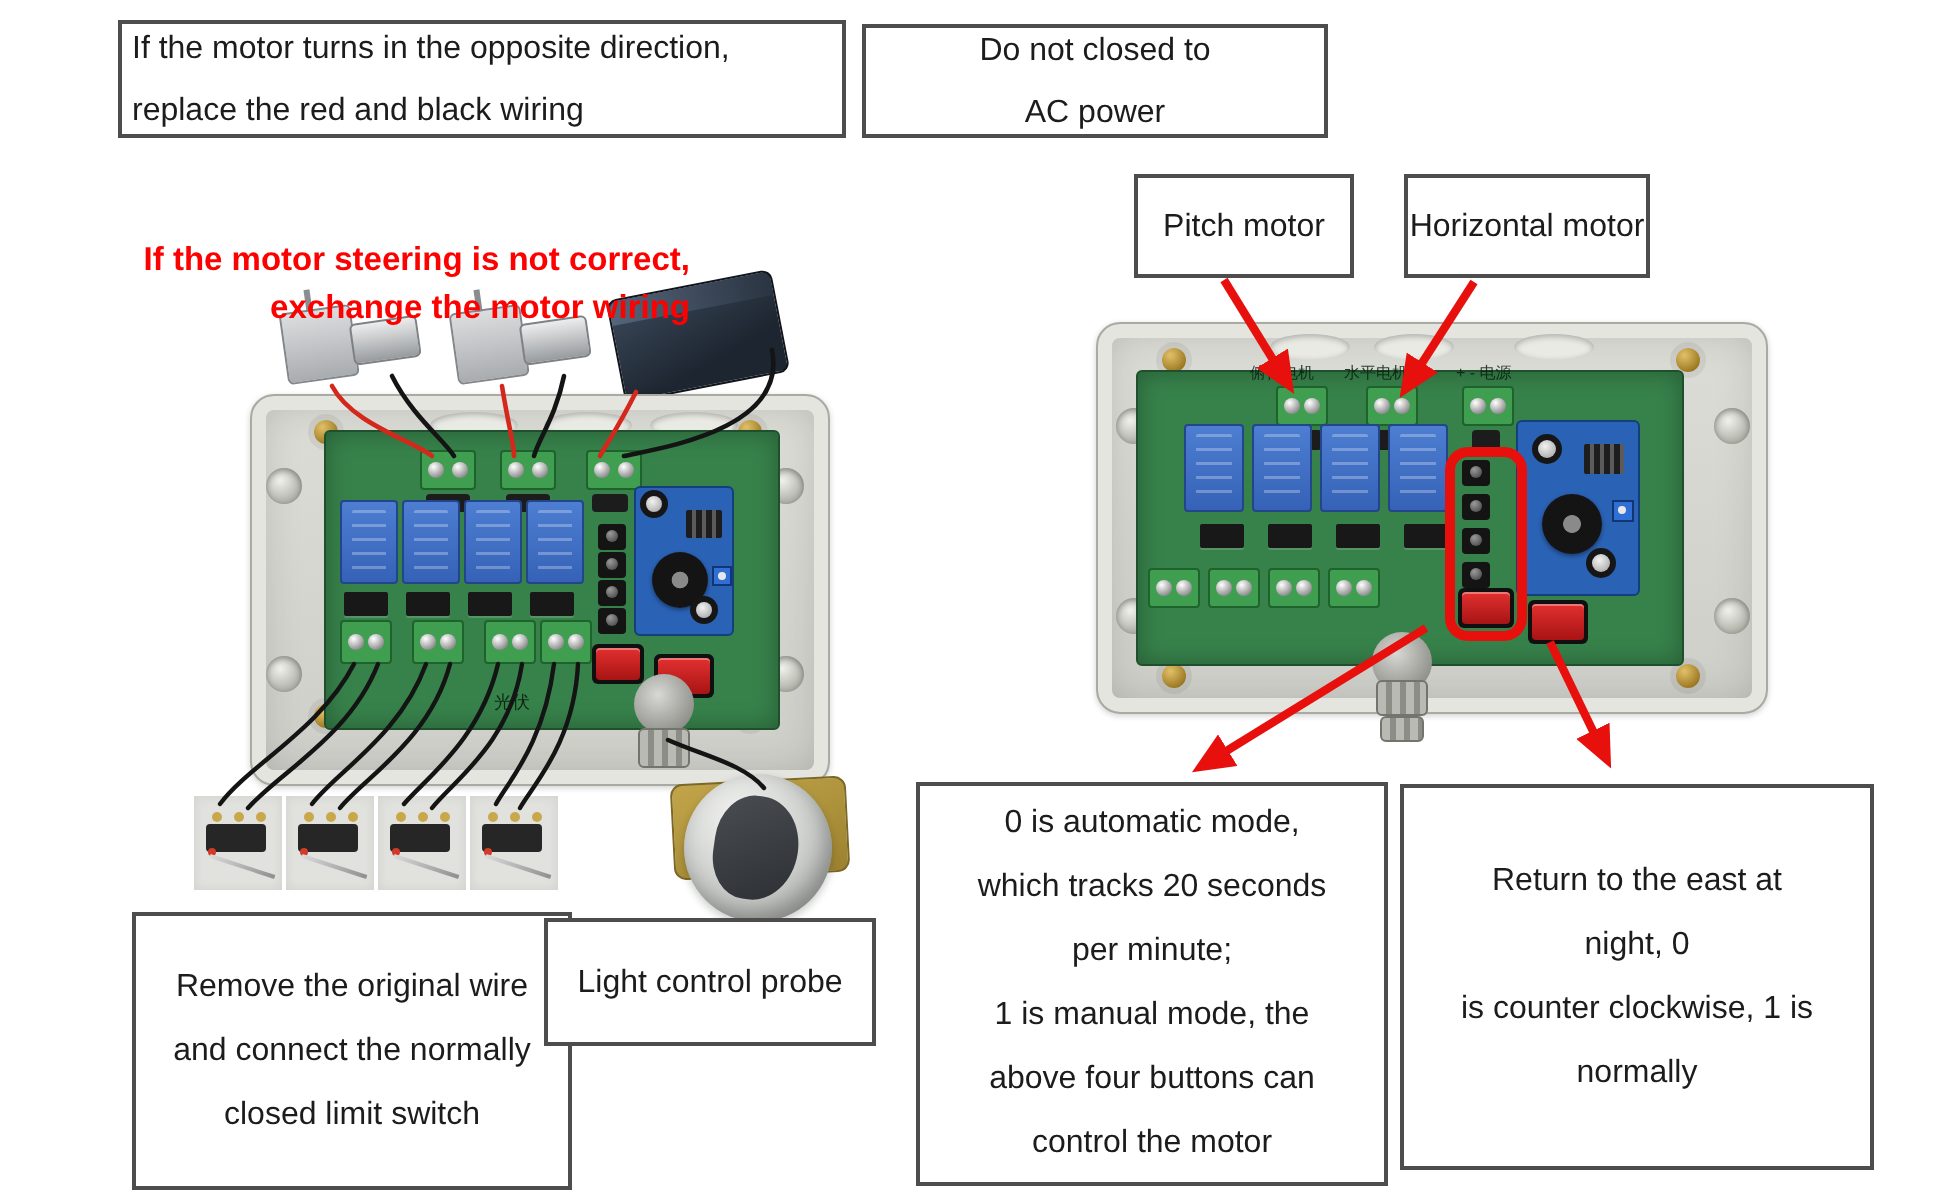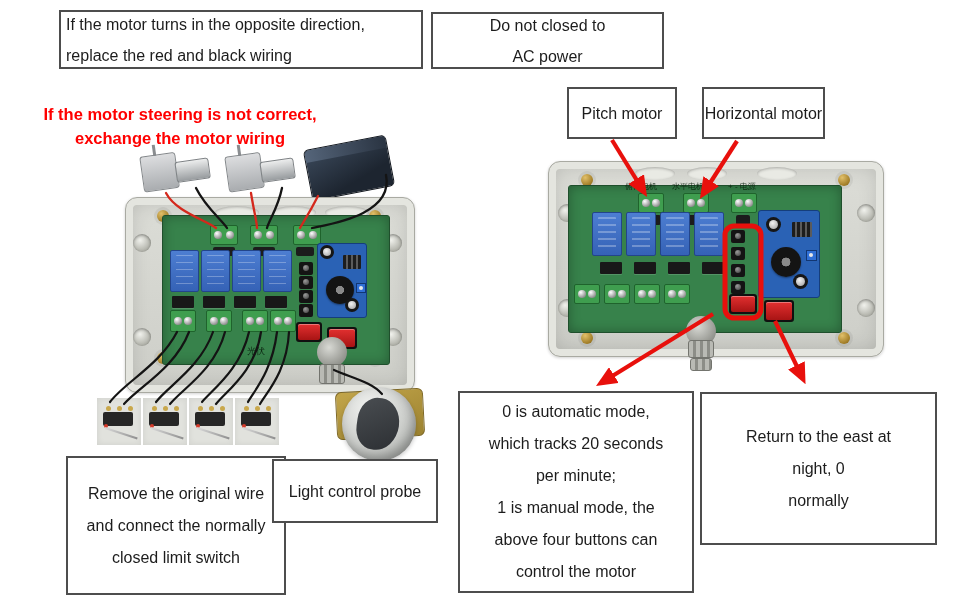--- a/index.html
+++ b/index.html
@@ -337,21 +337,21 @@
   <div class="callout" style="left:59px;top:10px;width:364px;height:59px;padding-left:5px;">
     <div class="ln">If the motor turns in the opposite direction,</div>
     <div class="ln">replace the red and black wiring</div>
   </div>
 
   <div class="callout center" style="left:431px;top:12px;width:233px;height:57px;">
     <div class="ln">Do not closed to</div>
     <div class="ln">AC power</div>
   </div>
 
-  <div class="rednote" style="left:15px;top:102px;width:330px;">
+  <div class="rednote" style="left:15px;top:118px;width:330px;text-align:right;">
     <div>If the motor steering is not correct,</div>
     <div>exchange the motor wiring</div>
   </div>
 
   <div class="callout center" style="left:567px;top:87px;width:110px;height:52px;">
     <div class="ln">Pitch motor</div>
   </div>
 
   <div class="callout center" style="left:702px;top:87px;width:123px;height:52px;">
     <div class="ln">Horizontal motor</div>
@@ -369,19 +369,20 @@
 
   <div class="callout center" style="left:458px;top:391px;width:236px;height:202px;">
     <div class="ln" style="line-height:32px;">0 is automatic mode,</div>
     <div class="ln" style="line-height:32px;">which tracks 20 seconds</div>
     <div class="ln" style="line-height:32px;">per minute;</div>
     <div class="ln" style="line-height:32px;">1 is manual mode, the</div>
     <div class="ln" style="line-height:32px;">above four buttons can</div>
     <div class="ln" style="line-height:32px;">control the motor</div>
   </div>
 
-  <div class="callout center" style="left:700px;top:392px;width:237px;height:153px;">
+  <div class="callout center" style="left:700px;top:392px;width:237px;height:193px;">
     <div class="ln" style="line-height:32px;">Return to the east at</div>
     <div class="ln" style="line-height:32px;">night, 0</div>
+    <div class="ln" style="line-height:32px;">is counter clockwise, 1 is</div>
     <div class="ln" style="line-height:32px;">normally</div>
   </div>
 
 </div>
 
 </body></html>

